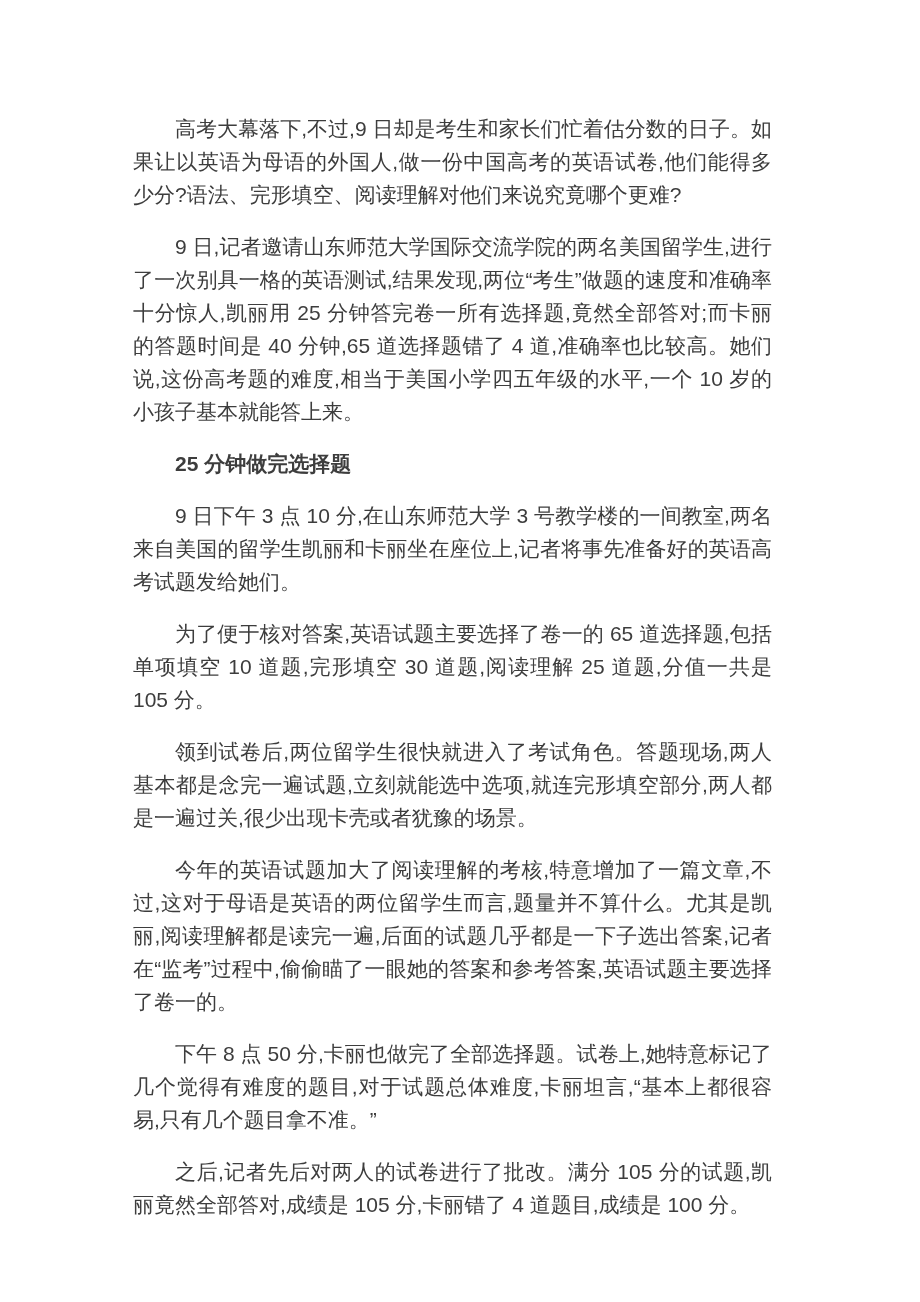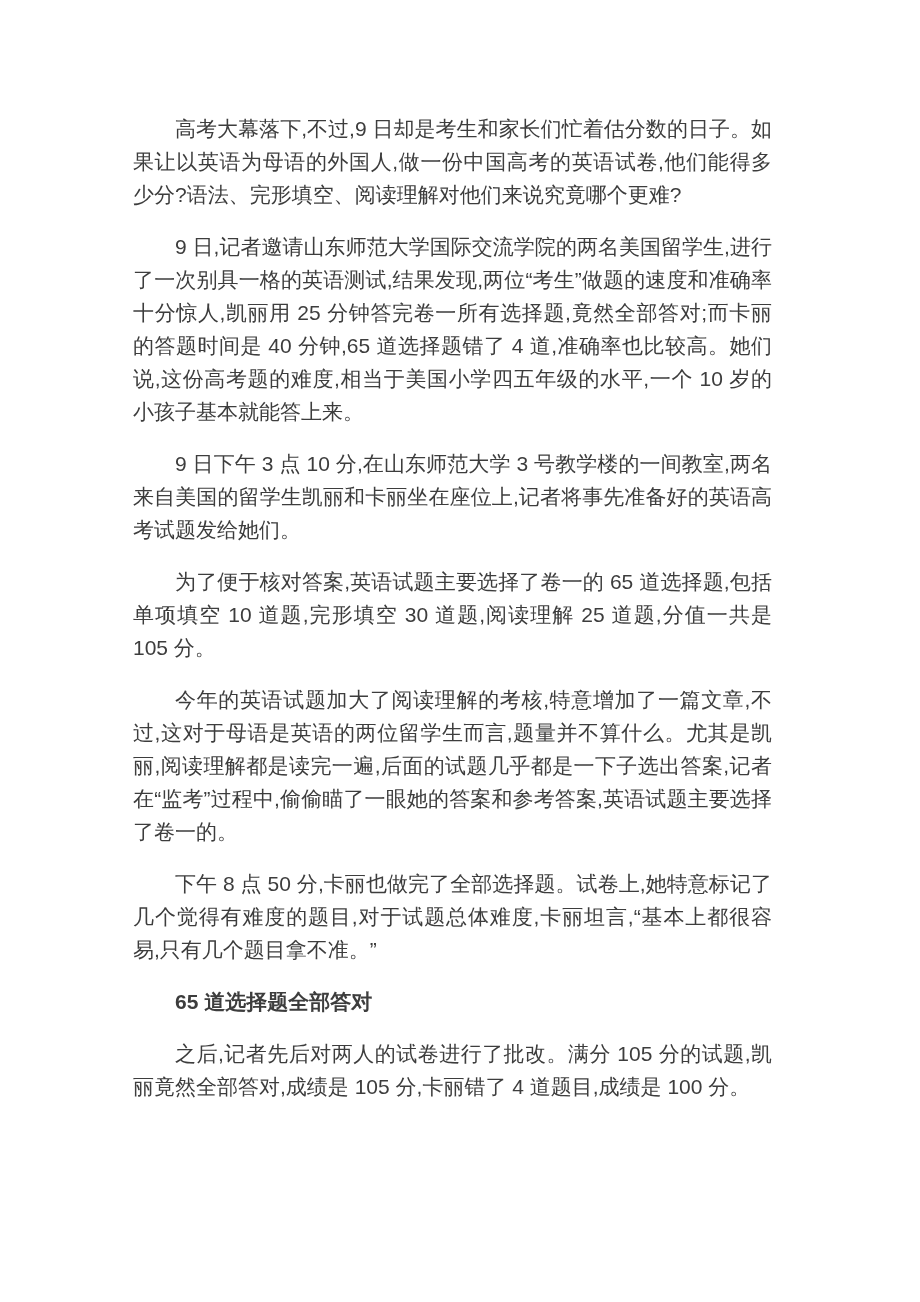--- a/index.html
+++ b/index.html
@@ -35,19 +35,20 @@
     font-size: 21px;
     font-weight: 700;
   }
 </style>
 </head>
 <body style="background: rgb(255, 255, 255);">
 
 <div class="article-body" style="color: rgb(61, 61, 61);">
   <p class="para">高考大幕落下,不过,9 日却是考生和家长们忙着估分数的日子。如果让以英语为母语的外国人,做一份中国高考的英语试卷,他们能得多少分?语法、完形填空、阅读理解对他们来说究竟哪个更难?</p>
   <p class="para">9 日,记者邀请山东师范大学国际交流学院的两名美国留学生,进行了一次别具一格的英语测试,结果发现,两位“考生”做题的速度和准确率十分惊人,凯丽用 25 分钟答完卷一所有选择题,竟然全部答对;而卡丽的答题时间是 40 分钟,65 道选择题错了 4 道,准确率也比较高。她们说,这份高考题的难度,相当于美国小学四五年级的水平,一个 10 岁的小孩子基本就能答上来。</p>
+  <h2 class="heading">25 分钟做完选择题</h2>
   <p class="para">9 日下午 3 点 10 分,在山东师范大学 3 号教学楼的一间教室,两名来自美国的留学生凯丽和卡丽坐在座位上,记者将事先准备好的英语高考试题发给她们。</p>
   <p class="para">为了便于核对答案,英语试题主要选择了卷一的 65 道选择题,包括单项填空 10 道题,完形填空 30 道题,阅读理解 25 道题,分值一共是 105 分。</p>
+  <p class="para">领到试卷后,两位留学生很快就进入了考试角色。答题现场,两人基本都是念完一遍试题,立刻就能选中选项,就连完形填空部分,两人都是一遍过关,很少出现卡壳或者犹豫的场景。</p>
   <p class="para">今年的英语试题加大了阅读理解的考核,特意增加了一篇文章,不过,这对于母语是英语的两位留学生而言,题量并不算什么。尤其是凯丽,阅读理解都是读完一遍,后面的试题几乎都是一下子选出答案,记者在“监考”过程中,偷偷瞄了一眼她的答案和参考答案,英语试题主要选择了卷一的。</p>
   <p class="para">下午 8 点 50 分,卡丽也做完了全部选择题。试卷上,她特意标记了几个觉得有难度的题目,对于试题总体难度,卡丽坦言,“基本上都很容易,只有几个题目拿不准。”</p>
-  <h2 class="heading">65 道选择题全部答对</h2>
   <p class="para">之后,记者先后对两人的试卷进行了批改。满分 105 分的试题,凯丽竟然全部答对,成绩是 105 分,卡丽错了 4 道题目,成绩是 100 分。</p>
 </div>
 
 </body></html>

